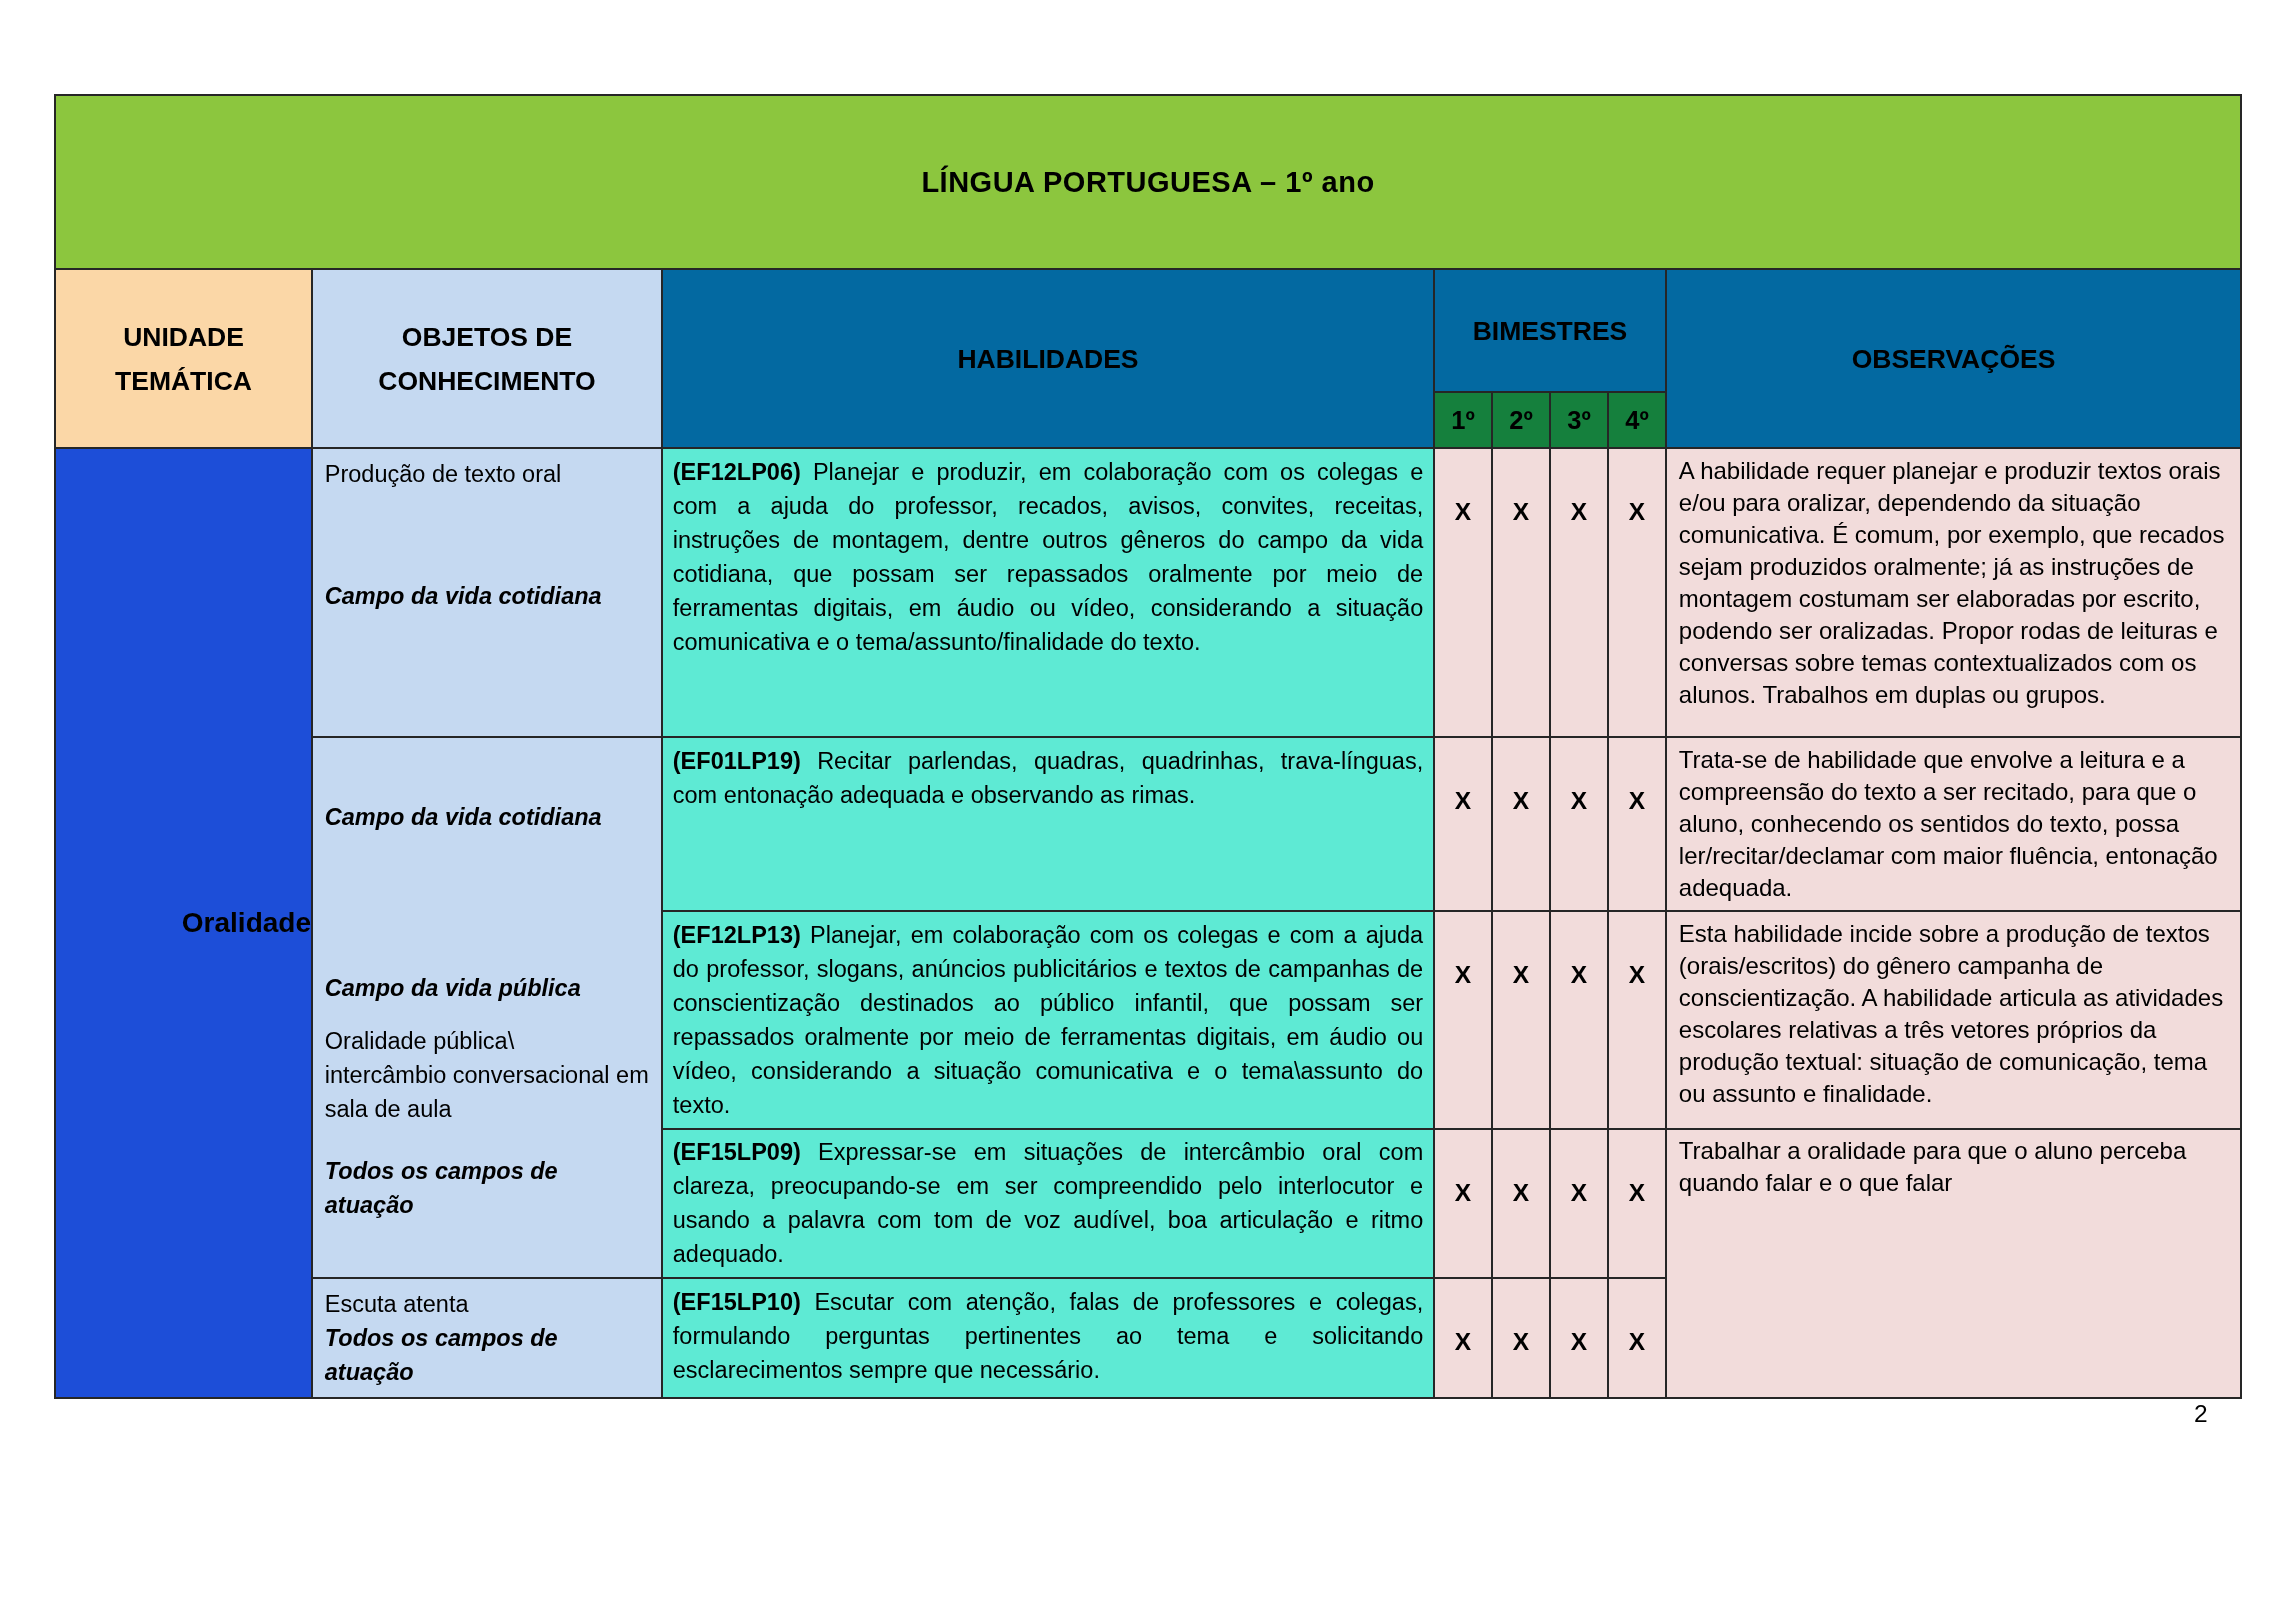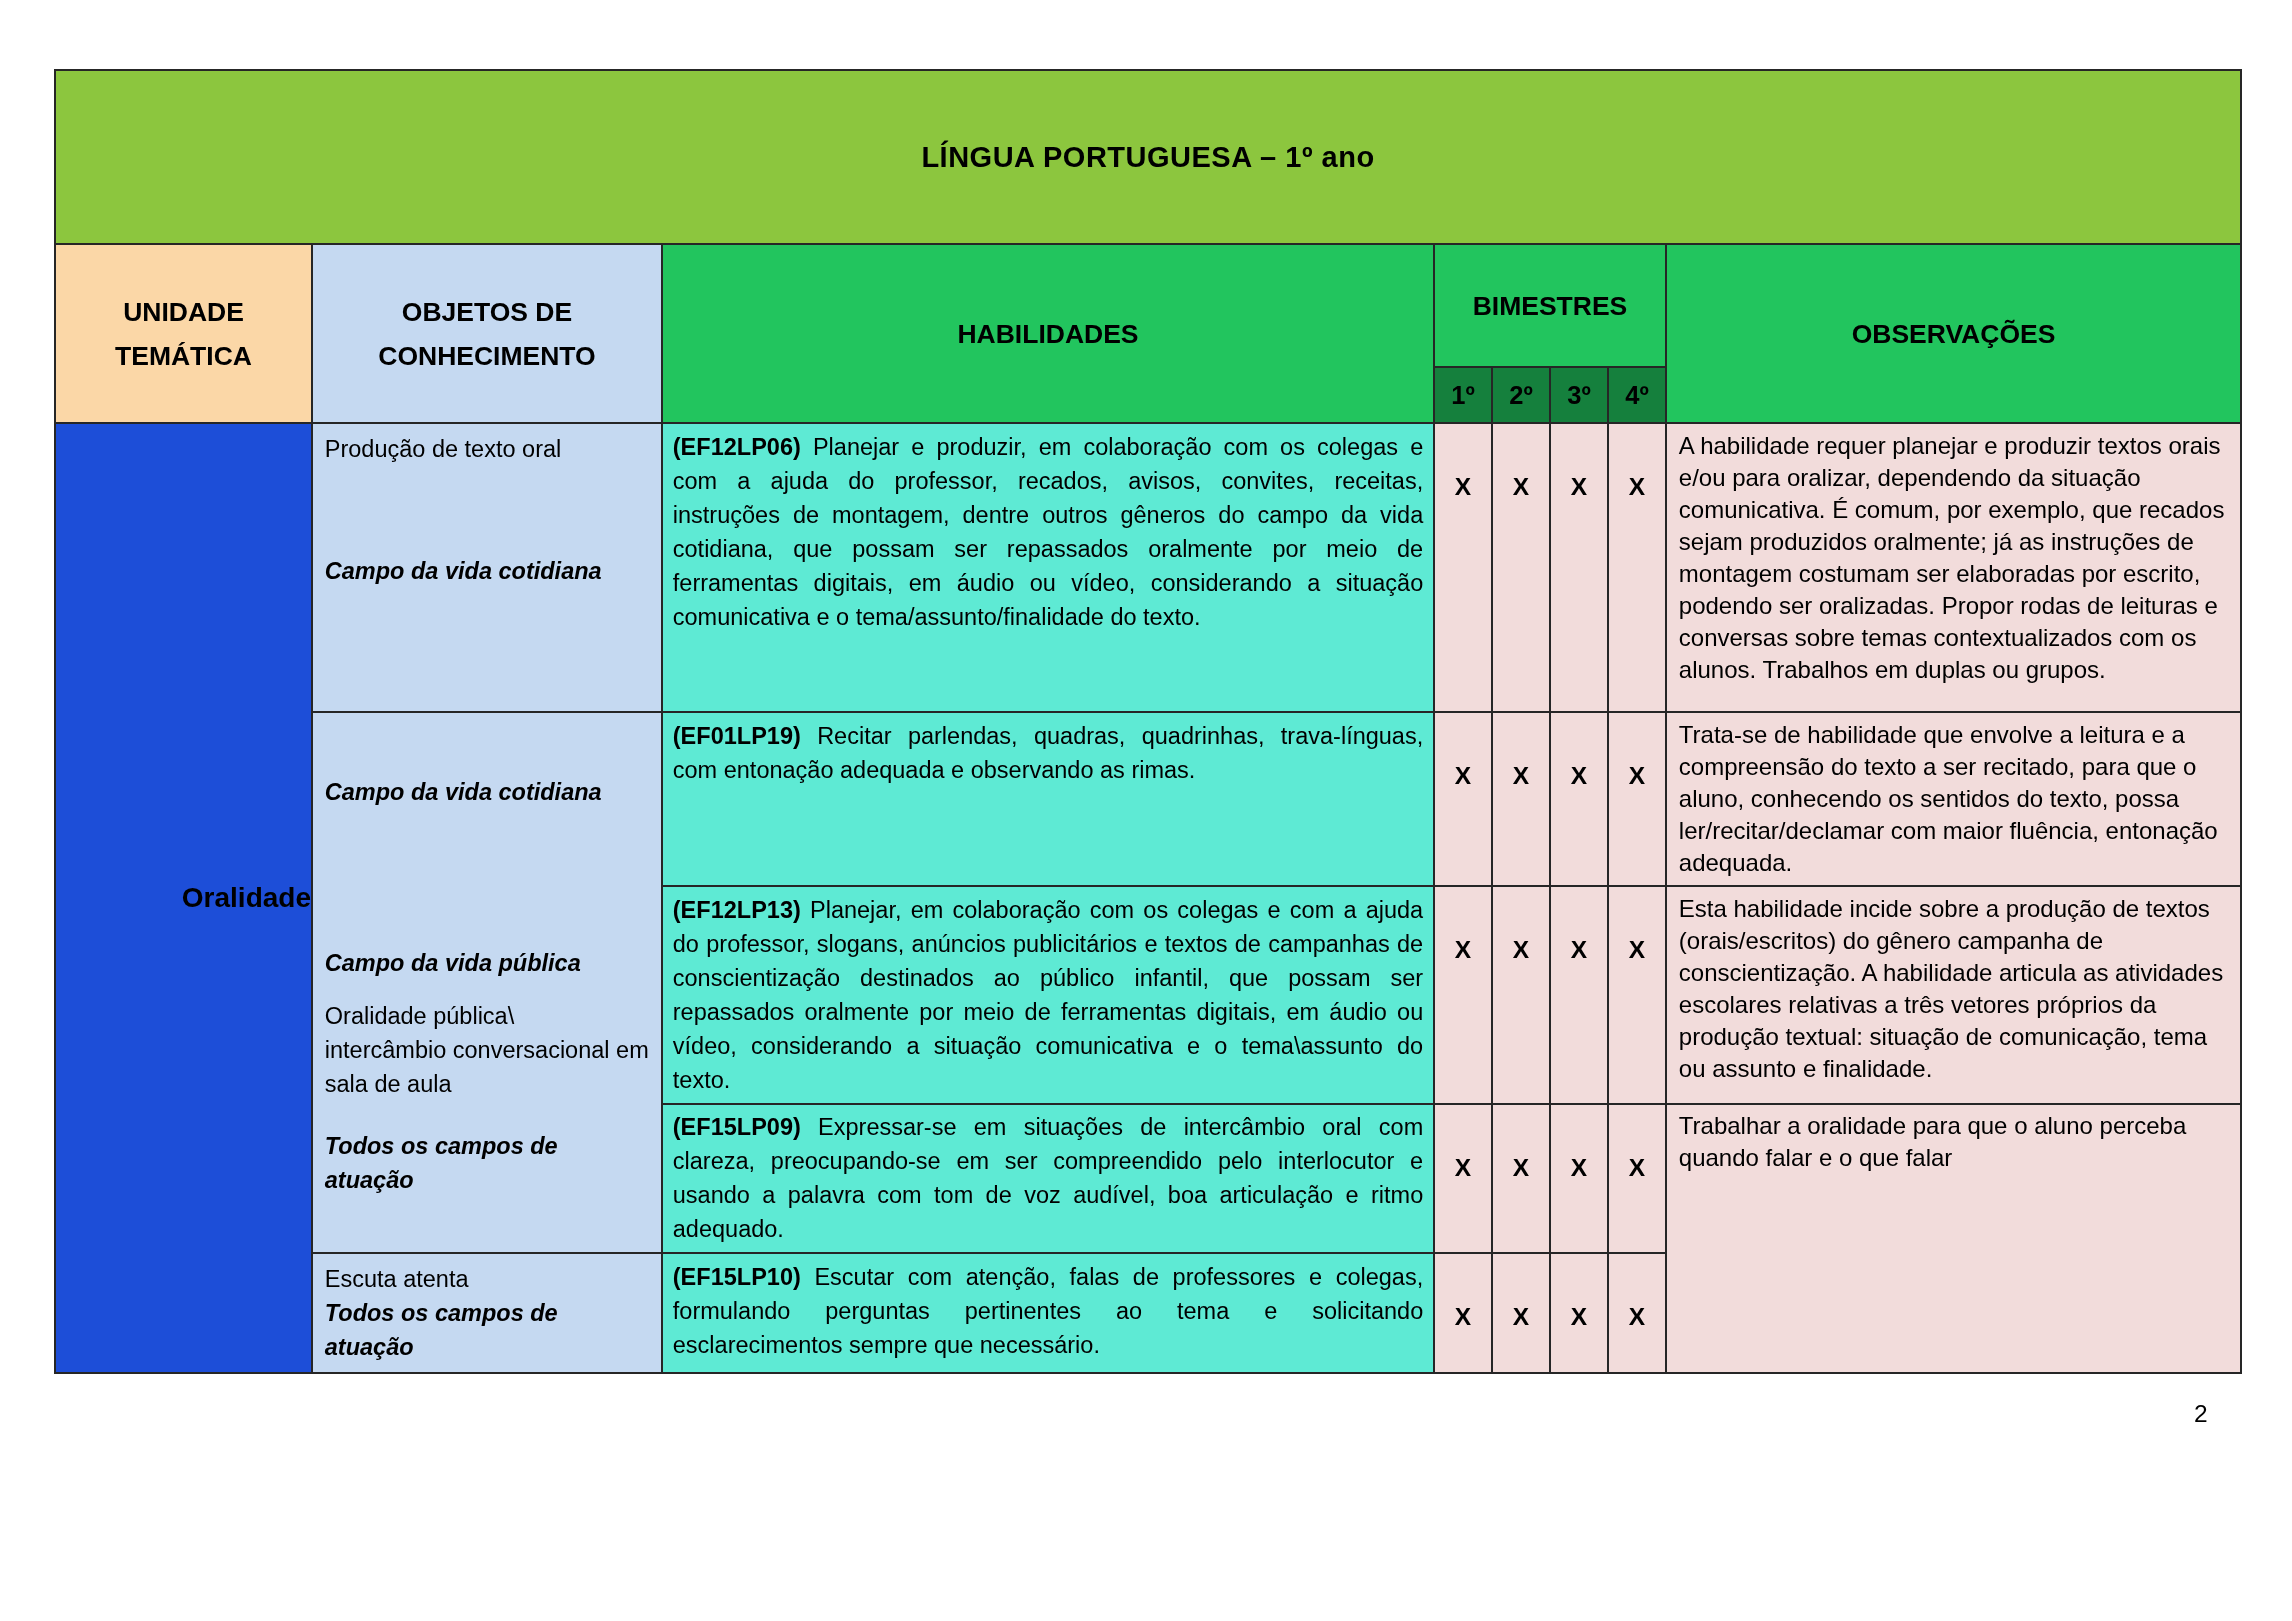--- a/index.html
+++ b/index.html
@@ -1,31 +1,31 @@
 <!DOCTYPE html>
 <html><head>
 <meta charset="utf-8">
 <style>
   html,body{margin:0;padding:0;}
   body{
     width:2293px;height:1621px;position:relative;background:#ffffff;
     font-family:"Liberation Sans","DejaVu Sans",sans-serif;color:#000;
     overflow:hidden;
   }
-  .sheet{position:absolute;left:54px;top:69px;}
+  .sheet{position:absolute;left:54px;top:94px;}
   table{border-collapse:collapse;table-layout:fixed;width:2186px;border:2.9px solid #262626;}
   td{border:2px solid #262626;vertical-align:top;box-sizing:border-box;padding:0;overflow:hidden;}
   p,div{margin:0;padding:0;}
 
   
   td.band{background:#8CC63E;text-align:center;vertical-align:middle;}
   .band-title{font-size:29px;font-weight:bold;letter-spacing:0.5px;}
 
   
-  td.hd{background:#22c55e;font-weight:bold;font-size:26.5px;text-align:center;vertical-align:middle;line-height:44px;}
+  td.hd{background:#0369a1;font-weight:bold;font-size:26.5px;text-align:center;vertical-align:middle;line-height:44px;}
   td.hd-unidade{background:#FBD7A7;}
   td.hd-objetos{background:#C5D9F1;}
   td.hd-sub{background:#15803d;font-weight:bold;font-size:25.5px;text-align:center;vertical-align:middle;}
 
   
   td.unidade-cell{background:#1d4ed8;text-align:right;vertical-align:middle;font-weight:bold;font-size:28px;}
   td.obj{background:#C5D9F1;font-size:23.5px;line-height:34px;padding:7.8px 11.8px;margin-left:28px;}
   .bi{font-weight:bold;font-style:italic;}
   .g90{margin-top:88px;}
   .mg-a{margin-top:54px;}

